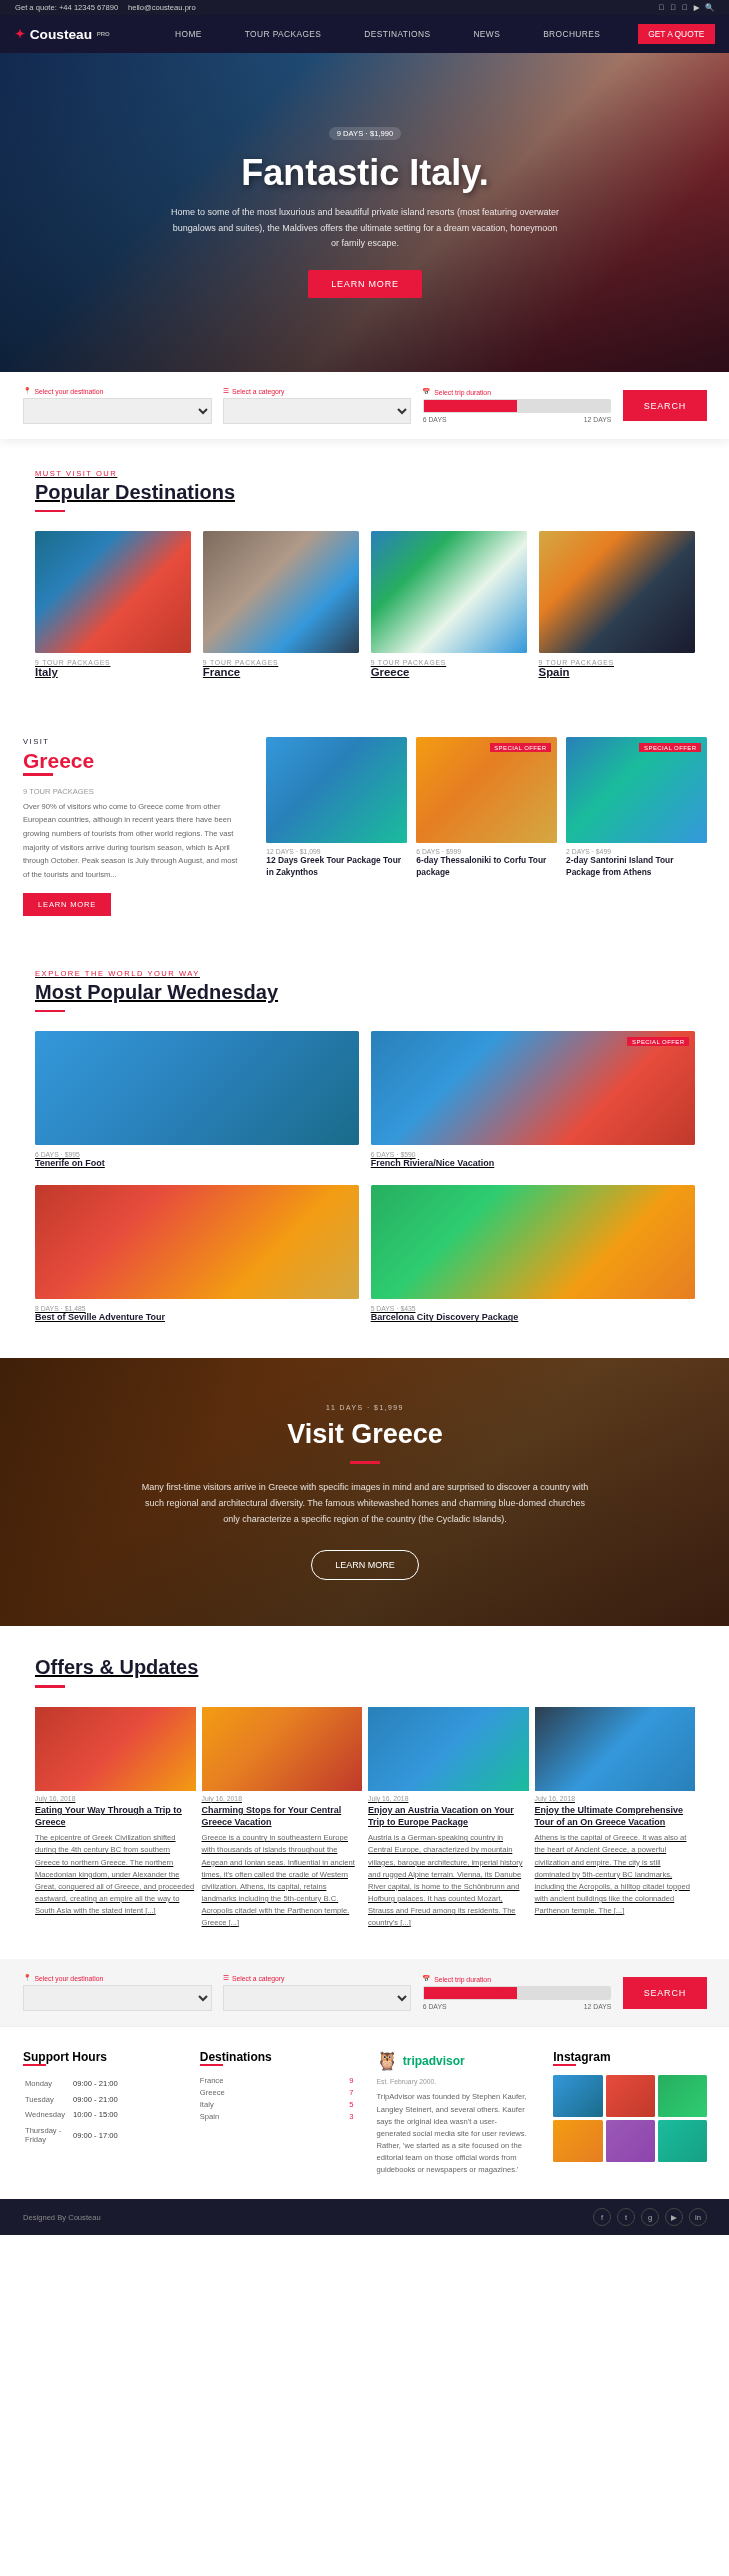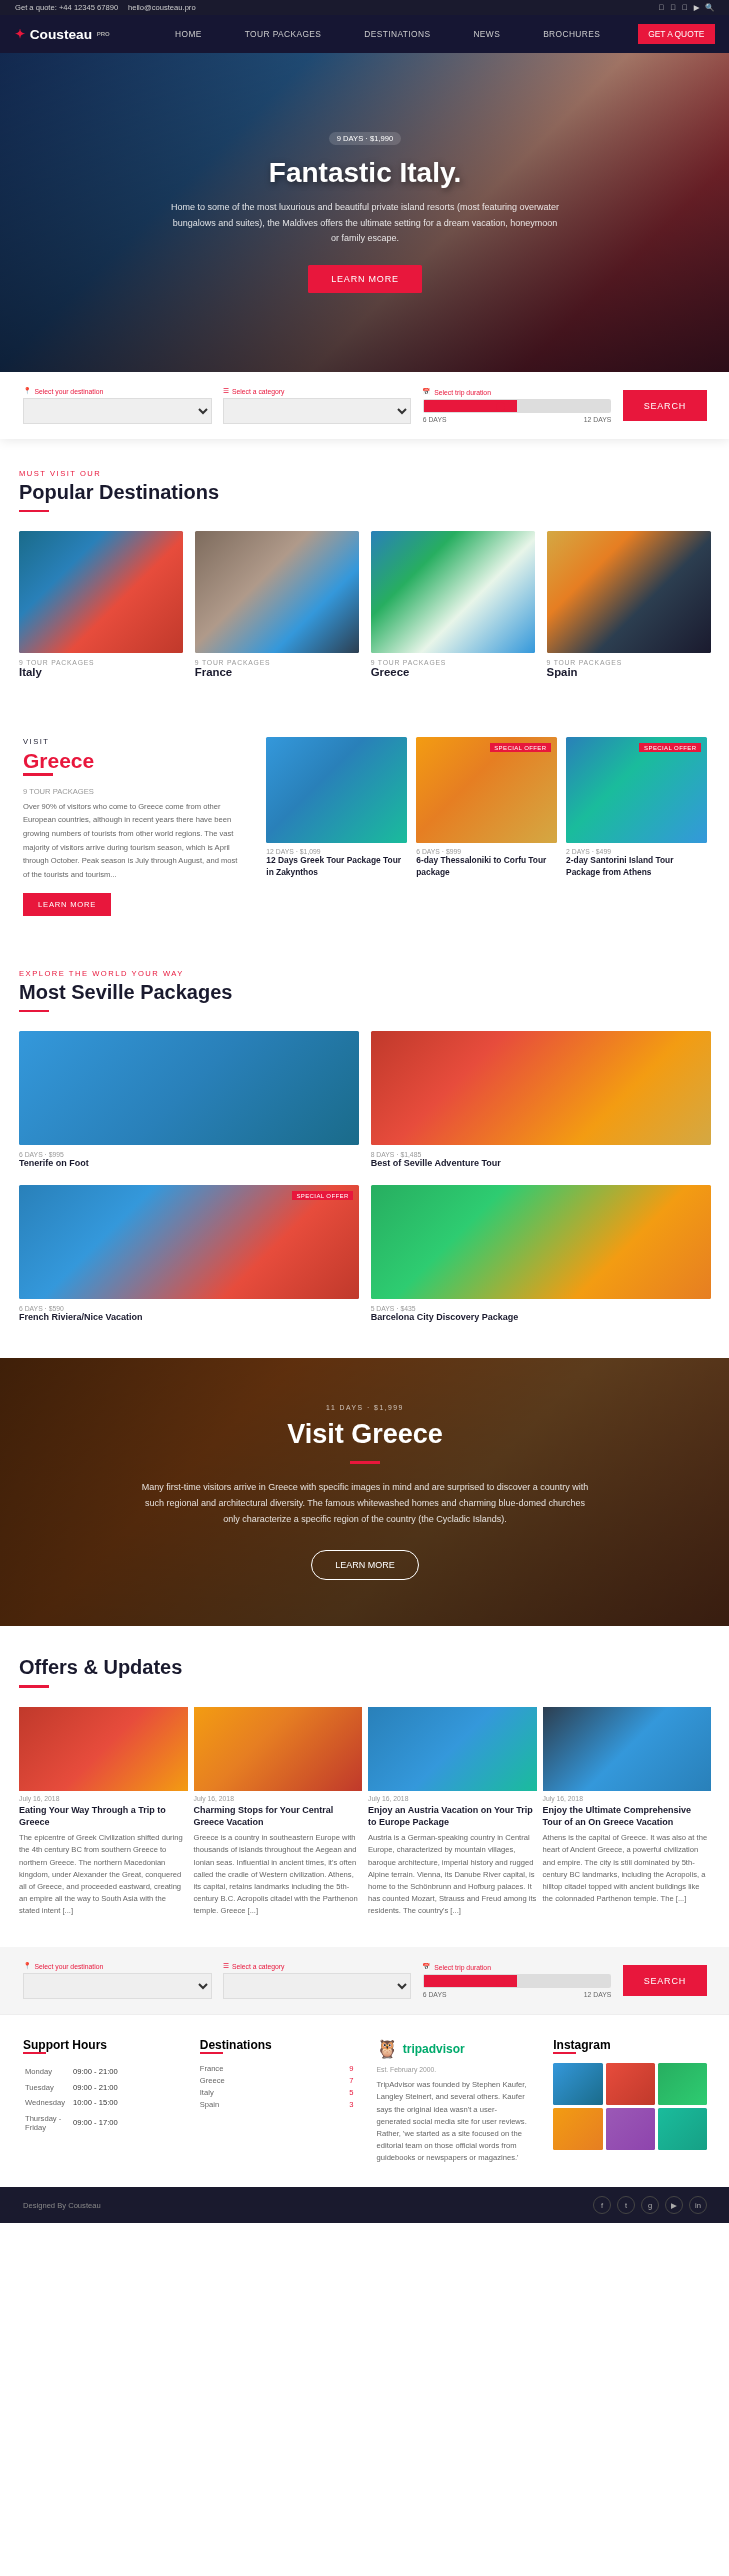--- a/index.html
+++ b/index.html
@@ -49,21 +49,21 @@
       position: relative;
     }
     .hero-badge {
       background: rgba(255,255,255,0.15);
       color: #fff;
       font-size: 7.6px;
       padding: 2.3px 7.6px;
       border-radius: 15px;
       margin-bottom: 11.4px;
     }
-    .hero h1 { color: #fff; font-size: 28px; font-weight: 900; margin-bottom: 11.4px; text-shadow: 1.5px 1.5px 6px rgba(0,0,0,0.5); }
+    .hero h1 { color: #fff; font-size: 36px; font-weight: 900; margin-bottom: 11.4px; text-shadow: 1.5px 1.5px 6px rgba(0,0,0,0.5); }
     .hero p { color: rgba(255,255,255,0.85); font-size: 9px; max-width: 395px; line-height: 1.7; margin-bottom: 19px; }
     .hero-btn { background: #e8173c; color: #fff; padding: 9px 23px; border: none; cursor: pointer; font-size: 9px; text-transform: uppercase; letter-spacing: 0.8px; border-radius: 1.5px; }
 
     
     .search-bar {
       background: #fff;
       padding: 15px 23px;
       display: flex;
       gap: 11.4px;
       align-items: center;
@@ -87,21 +87,21 @@
     .search-field .range-slider {
       display: flex;
       align-items: center;
       gap: 3.8px;
     }
     .range-slider input[type="range"] { flex: 1; }
     .range-labels { display: flex; justify-content: space-between; font-size: 6.8px; color: #666; }
     .search-btn { background: #e8173c; color: #fff; border: none; padding: 10.6px 21px; font-size: 9px; cursor: pointer; text-transform: uppercase; letter-spacing: 0.8px; white-space: nowrap; }
 
     
-    .section { padding: 30px 19px; }
+    .section { padding: 30px 35px; text-decoration: underline; }
     .section-label { color: #e8173c; font-size: 7.6px; text-transform: uppercase; letter-spacing: 1.5px; margin-bottom: 3px; }
     .section-title { font-size: 20px; font-weight: 800; color: #1a1a2e; margin-bottom: 6px; }
     .section-divider { width: 30px; height: 2.3px; background: #e8173c; margin-bottom: 19px; }
 
     
     .destinations-grid {
       display: grid;
       grid-template-columns: repeat(4, 1fr);
       gap: 11.4px;
       margin-top: 11.4px;
@@ -439,46 +439,46 @@
           <div class="card-days-price">2 DAYS · $499</div>
           <div class="card-title">2-day Santorini Island Tour Package from Athens</div>
         </div>
       </div>
     </div>
   </div>
 </div>
 
 <div class="section">
   <div class="section-label">Explore the world your way</div>
-  <div class="section-title">Most Seville Packages</div>
+  <div class="section-title">Most Popular Wednesday</div>
   <div class="section-divider"></div>
   <div class="packages-grid">
 
     <div class="pkg-card">
       <div class="pkg-card-img img-pkg1"></div>
       <div class="pkg-card-meta">
         <div class="pkg-days-price">6 DAYS · $995</div>
         <div class="pkg-title">Tenerife on Foot</div>
-      </div>
-    </div>
-
-    <div class="pkg-card">
-      <div class="pkg-card-img img-pkg2"></div>
-      <div class="pkg-card-meta">
-        <div class="pkg-days-price">8 DAYS · $1,485</div>
-        <div class="pkg-title">Best of Seville Adventure Tour</div>
       </div>
     </div>
 
     <div class="pkg-card" style="position:relative;">
       <div class="special-badge">SPECIAL OFFER</div>
       <div class="pkg-card-img img-pkg3"></div>
       <div class="pkg-card-meta">
         <div class="pkg-days-price">6 DAYS · $590</div>
         <div class="pkg-title">French Riviera/Nice Vacation</div>
+      </div>
+    </div>
+
+    <div class="pkg-card">
+      <div class="pkg-card-img img-pkg2"></div>
+      <div class="pkg-card-meta">
+        <div class="pkg-days-price">8 DAYS · $1,485</div>
+        <div class="pkg-title">Best of Seville Adventure Tour</div>
       </div>
     </div>
 
     <div class="pkg-card">
       <div class="pkg-card-img img-pkg4"></div>
       <div class="pkg-card-meta">
         <div class="pkg-days-price">5 DAYS · $435</div>
         <div class="pkg-title">Barcelona City Discovery Package</div>
       </div>
     </div>

